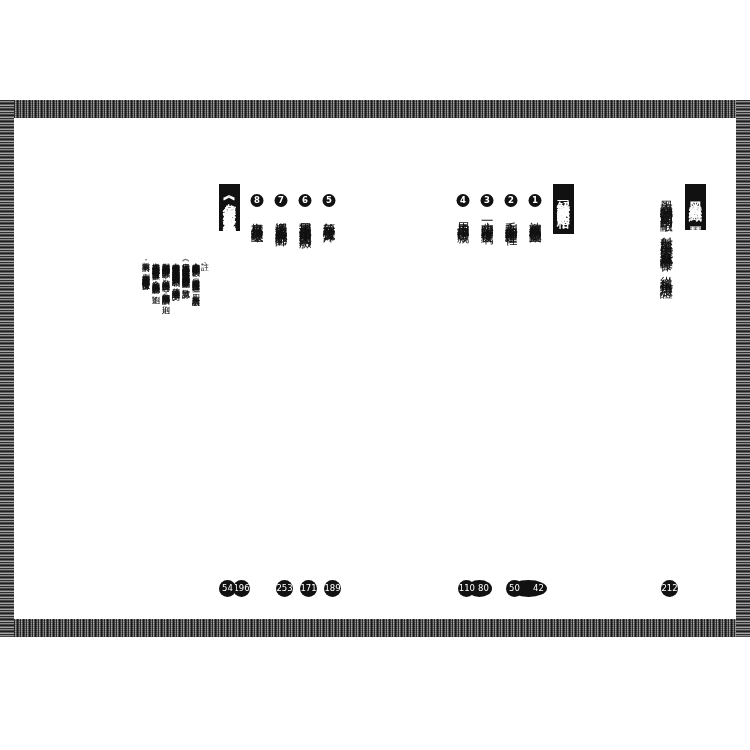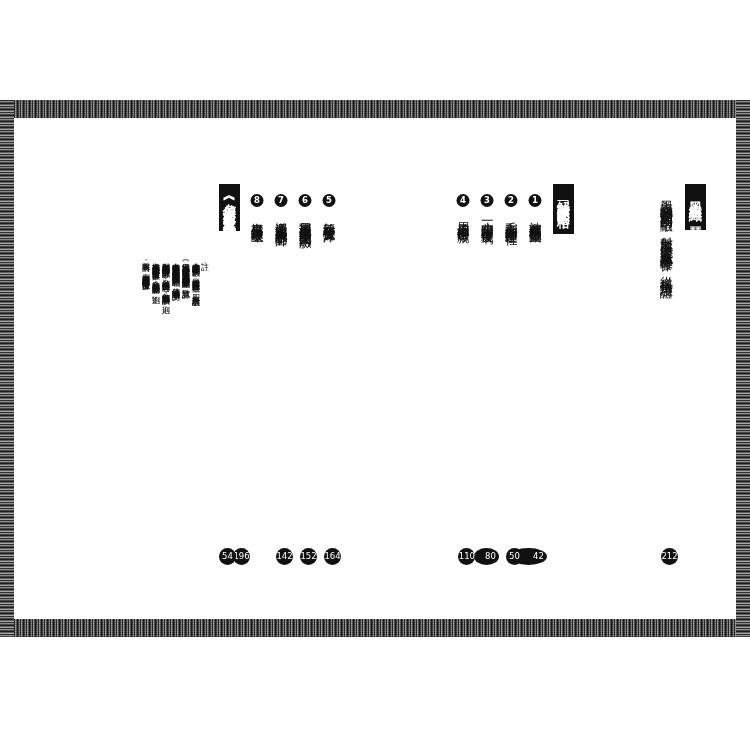--- a/index.html
+++ b/index.html
@@ -33,21 +33,21 @@
 
   
   .entry{position:absolute;}
   .entry .num{position:absolute;left:50%;transform:translateX(-50%);top:-2px;
       width:13px;height:13px;border-radius:50%;background:#111;color:#fff;
       font-size:8.5px;line-height:13px;text-align:center;font-weight:bold;}
   .entry .txt{position:absolute;left:50%;transform:translateX(-50%);top:16px;font-size:12.5px;letter-spacing:1px;}
 
   
   .pg{position:absolute;width:17px;height:17px;border-radius:50%;background:#111;color:#fff;
-      font-size:8.5px;line-height:17px;text-align:center;font-family:"DejaVu Sans",sans-serif;}
+      font-size:8.5px;line-height:17px;text-align:center;font-family:"DejaVu Sans",sans-serif;margin-top:32px;}
 
   
   .note{position:absolute;}
   .note .line{position:absolute;top:0;font-size:8px;letter-spacing:.5px;color:#111;}
 </style>
 </head>
 <body>
 
 <div class="page">
 
@@ -79,45 +79,45 @@
     <div class="entry" style="right:216px;top:78px;width:18px;">
       <span class="num">2</span>
       <span class="txt v">毛利小五郎的頭撞進柱子裡！</span>
     </div>
     <div class="pg" style="right:213px;top:430px;">50</div>
 
     <div class="entry" style="right:240px;top:78px;width:18px;">
       <span class="num">3</span>
       <span class="txt v">小蘭一腳踢碎車窗玻璃！</span>
     </div>
-    <div class="pg" style="right:237px;top:430px;padding-left:8px;">80</div>
+    <div class="pg" style="right:244px;top:430px;padding-left:8px;">80</div>
 
     <div class="entry" style="right:264px;top:78px;width:18px;">
       <span class="num">4</span>
       <span class="txt v">用扇子揮刀的平次母親！</span>
     </div>
     <div class="pg" style="right:261px;top:430px;text-align:right;">110</div>
 
     <div class="entry" style="right:398px;top:78px;width:18px;">
       <span class="num">5</span>
       <span class="txt v">新幹線旁發生大爆炸！</span>
     </div>
-    <div class="pg" style="right:395px;top:430px;">164</div>
+    <div class="pg" style="right:395px;top:430px;">189</div>
 
     <div class="entry" style="right:422px;top:78px;width:18px;">
       <span class="num">6</span>
       <span class="txt v">警用摩托車翻滾一圈撞上犯人的臉！</span>
     </div>
-    <div class="pg" style="right:419px;top:430px;">152</div>
+    <div class="pg" style="right:419px;top:430px;">171</div>
 
     <div class="entry" style="right:446px;top:78px;width:18px;">
       <span class="num">7</span>
       <span class="txt v">搬運大量影印資料的小林老師！</span>
     </div>
-    <div class="pg" style="right:443px;top:430px;">142</div>
+    <div class="pg" style="right:443px;top:430px;">253</div>
 
     <div class="entry" style="right:470px;top:78px;width:18px;">
       <span class="num">8</span>
       <span class="txt v">京極真是保齡球破壞王！</span>
     </div>
     <div class="pg" style="right:486px;top:430px;">196</div>
 
     <div class="chip" style="right:496px;top:66px;">
       <span class="v">《名偵探柯南》全殺人事件一覽表</span>
     </div>

